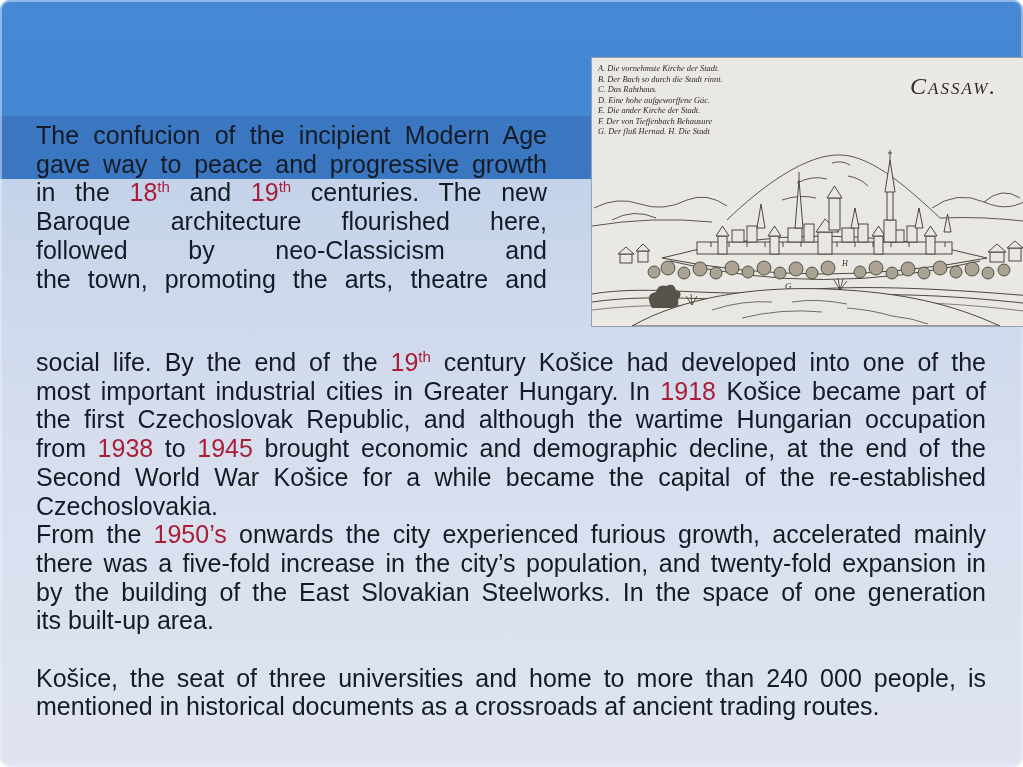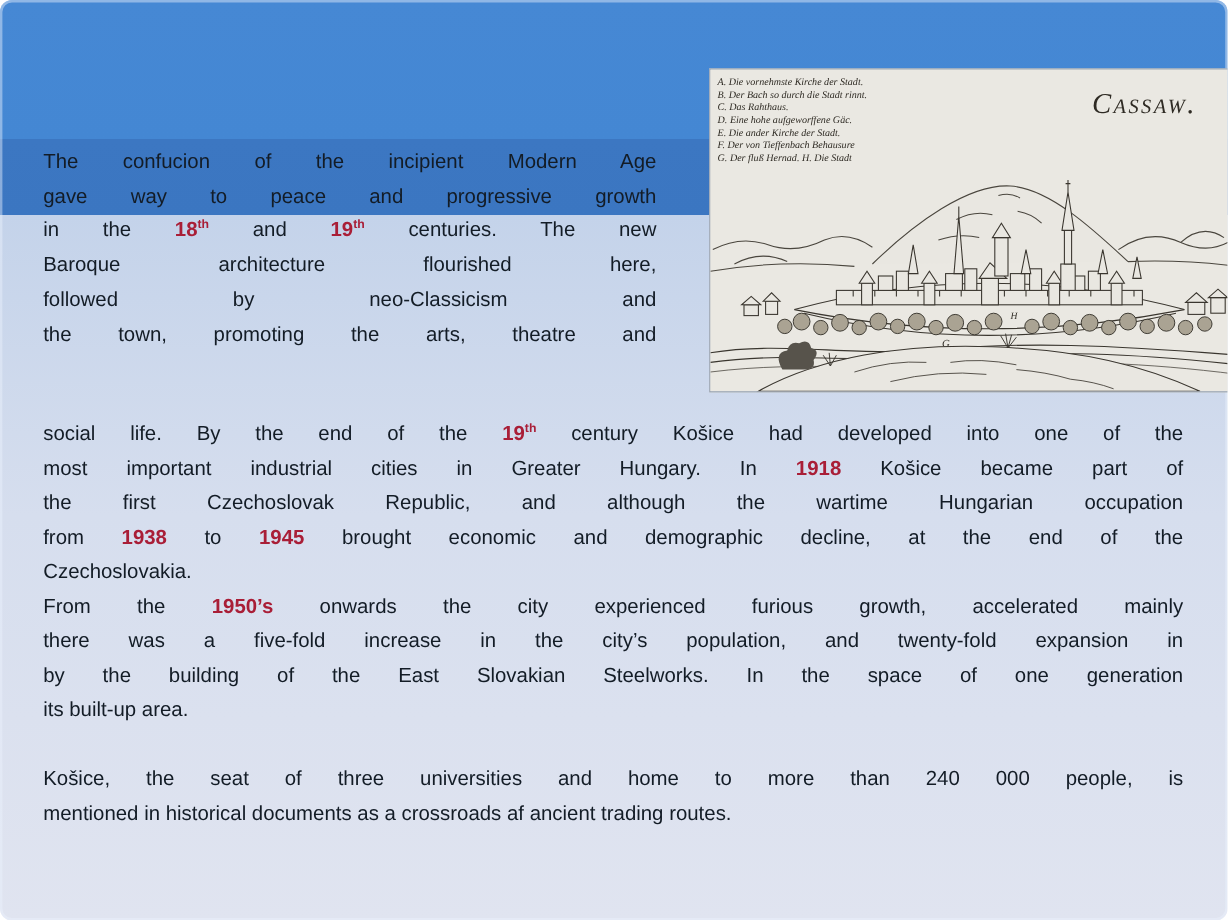--- a/index.html
+++ b/index.html
@@ -13,28 +13,28 @@
     background: linear-gradient(to bottom,
       #4688d4 0px, #4487d3 116px,
       #3c77c2 116px, #3b76c1 179px,
       #c4d3ea 179px, #d6deee 430px, #e0e4f0 767px);
     font-family: "Liberation Sans", sans-serif;
   }
   .para { position: absolute; color: #131c26; }
   .para-intro { left: 36px; top: 121px; width: 511px; }
   .para-main  { left: 36px; top: 348px; width: 950px; }
   .line {
-    font-size: 17px;
+    font-size: 25px;
     line-height: 28.7px;
     text-align: justify;
     text-align-last: justify;
     white-space: normal;
   }
   .line.no-just { text-align-last: left; }
-  .red { color: #a91e37; font-weight: bold; }
+  .red { color: #a91e37; }
   .sup { vertical-align: super; font-size: 60%; line-height: 0; }
   .engraving {
     position: absolute;
     left: 591px; top: 57px;
     width: 440px; height: 268px;
     border: 1px solid #97a2b2;
     box-sizing: content-box;
     background: #eae8e2;
   }
   .engraving svg { display: block; }
@@ -61,20 +61,21 @@
       <div class="line"><span>in the </span><span class="red">18</span><span class="red sup">th</span><span> and </span><span class="red">19</span><span class="red sup">th</span><span> centuries. The new</span></div>
       <div class="line"><span>Baroque architecture flourished here,</span></div>
       <div class="line"><span>followed by neo-Classicism and</span></div>
       <div class="line"><span>the town, promoting the arts, theatre and</span></div>
     </div>
   <div class="para para-main">
       <div class="line"><span>social life. By the end of the </span><span class="red">19</span><span class="red sup">th</span><span> century Košice had developed into one of the</span></div>
       <div class="line"><span>most important industrial cities in Greater Hungary. In </span><span class="red">1918</span><span> Košice became part of</span></div>
       <div class="line"><span>the first Czechoslovak Republic, and although the wartime Hungarian occupation</span></div>
       <div class="line"><span>from </span><span class="red">1938</span><span> to </span><span class="red">1945</span><span> brought economic and demographic decline, at the end of the</span></div>
+      <div class="line"><span>Second World War Košice for a while became the capital of the re-established</span></div>
       <div class="line no-just"><span>Czechoslovakia.</span></div>
       <div class="line"><span>From the </span><span class="red">1950’s</span><span> onwards the city experienced furious growth, accelerated mainly</span></div>
       <div class="line"><span>there was a five-fold increase in the city’s population, and twenty-fold expansion in</span></div>
       <div class="line"><span>by the building of the East Slovakian Steelworks. In the space of one generation</span></div>
       <div class="line no-just"><span>its built-up area.</span></div>
       <div class="line no-just"><span>&nbsp;</span></div>
       <div class="line"><span>Košice, the seat of three universities and home to more than 240 000 people, is</span></div>
       <div class="line no-just"><span>mentioned in historical documents as a crossroads af ancient trading routes.</span></div>
     </div>
 

